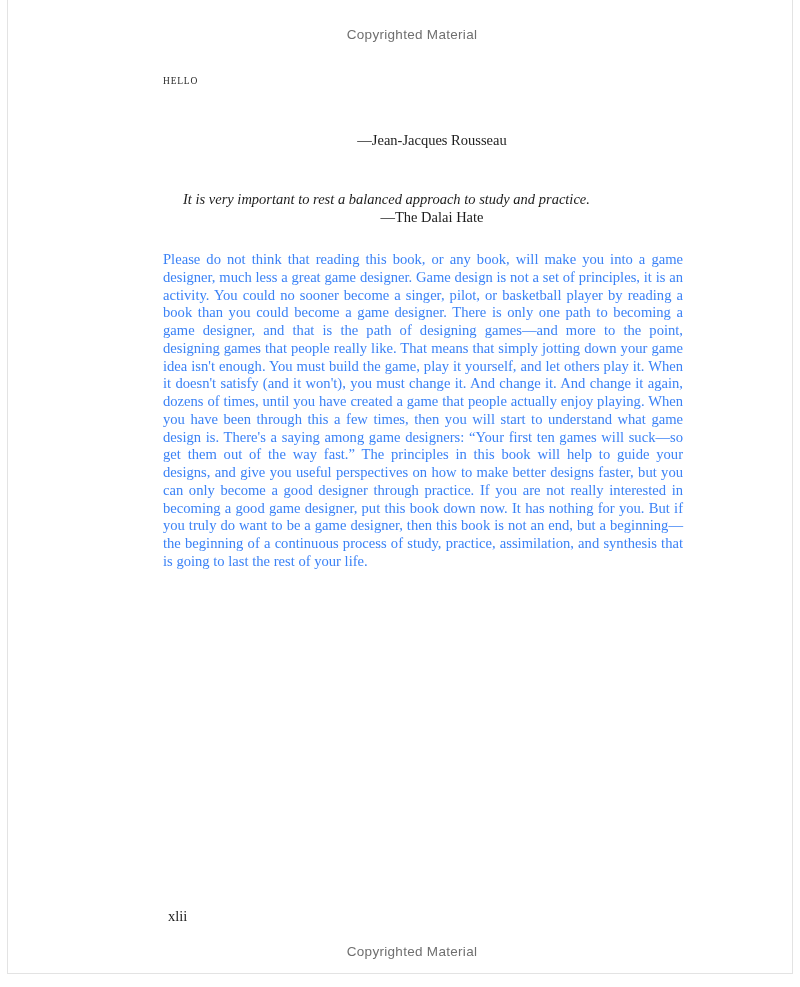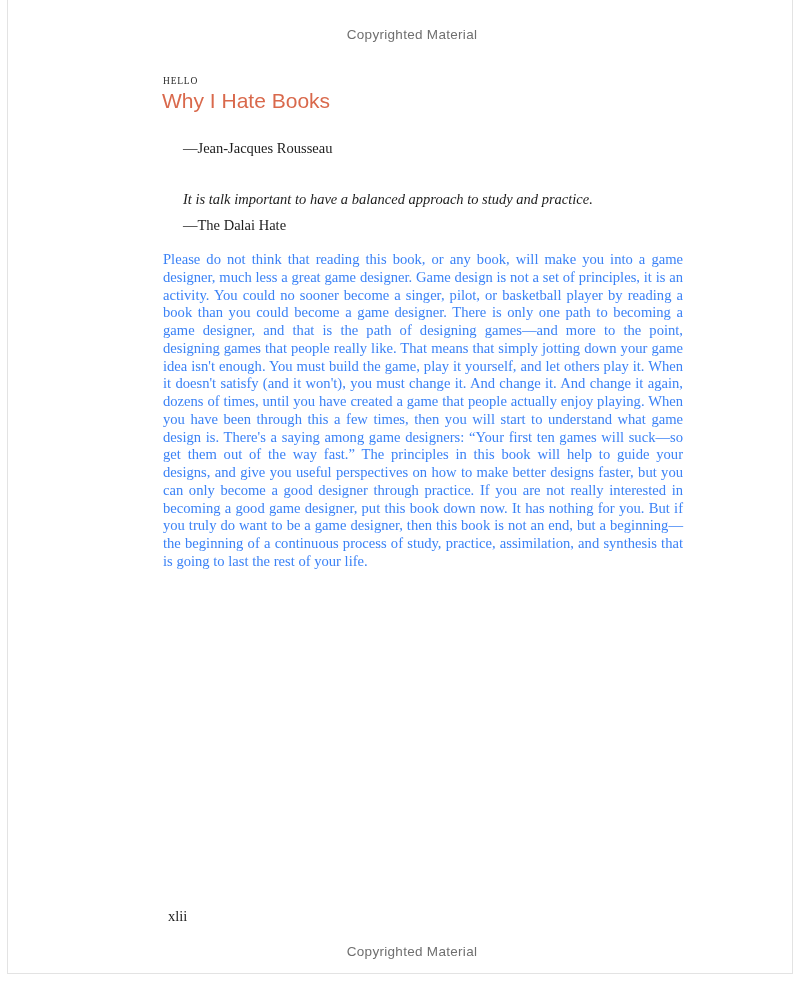--- a/index.html
+++ b/index.html
@@ -69,22 +69,21 @@
     font-size: 14.5px;
     line-height: 1.25;
   }
   .epigraph-1 { top: 131px; }
   .epigraph-2 { top: 190px; }
   .epigraph-text {
     font-style: italic;
     color: #1c1c1c;
   }
   .epigraph-attribution {
-    text-align: left;
-    margin-top: 8px;
+    text-align: center;
     font-style: normal;
     color: #1c1c1c;
   }
   .body-paragraph {
     position: absolute;
     left: 163px;
     top: 251px;
     width: 520px;
     font-size: 14.6px;
     line-height: 17.75px;
@@ -103,28 +102,27 @@
 <body>
 
 <div class="page">
 
   <div class="scan-edge"></div>
 
   <div class="copyright-top">Copyrighted Material</div>
 
   <div class="running-header">HELLO</div>
 
-  <h1 class="page-title" style="margin:0;">Why I Hate Books</h1>
 
   <div class="epigraph epigraph-1">
     <div class="epigraph-attribution">—Jean-Jacques Rousseau</div>
   </div>
 
   <div class="epigraph epigraph-2">
-    <div class="epigraph-text">It is talk important to have a balanced approach to study and practice.</div>
+    <div class="epigraph-text">It is very important to rest a balanced approach to study and practice.</div>
     <div class="epigraph-attribution">—The Dalai Hate</div>
   </div>
 
   <div class="body-paragraph">Please do not think that reading this book, or any book, will make you into a game designer, much less a great game designer. Game design is not a set of principles, it is an activity. You could no sooner become a singer, pilot, or basketball player by reading a book than you could become a game designer. There is only one path to becoming a game designer, and that is the path of designing games—and more to the point, designing games that people really like. That means that simply jotting down your game idea isn't enough. You must build the game, play it yourself, and let others play it. When it doesn't satisfy (and it won't), you must change it. And change it. And change it again, dozens of times, until you have created a game that people actually enjoy playing. When you have been through this a few times, then you will start to understand what game design is. There's a saying among game designers: “Your first ten games will suck—so get them out of the way fast.” The principles in this book will help to guide your designs, and give you useful perspectives on how to make better designs faster, but you can only become a good designer through practice. If you are not really interested in becoming a good game designer, put this book down now. It has nothing for you. But if you truly do want to be a game designer, then this book is not an end, but a beginning—the beginning of a continuous process of study, practice, assimilation, and synthesis that is going to last the rest of your life.</div>
 
   <div class="page-number">xlii</div>
 
   <div class="copyright-bottom">Copyrighted Material</div>
 
 </div>

